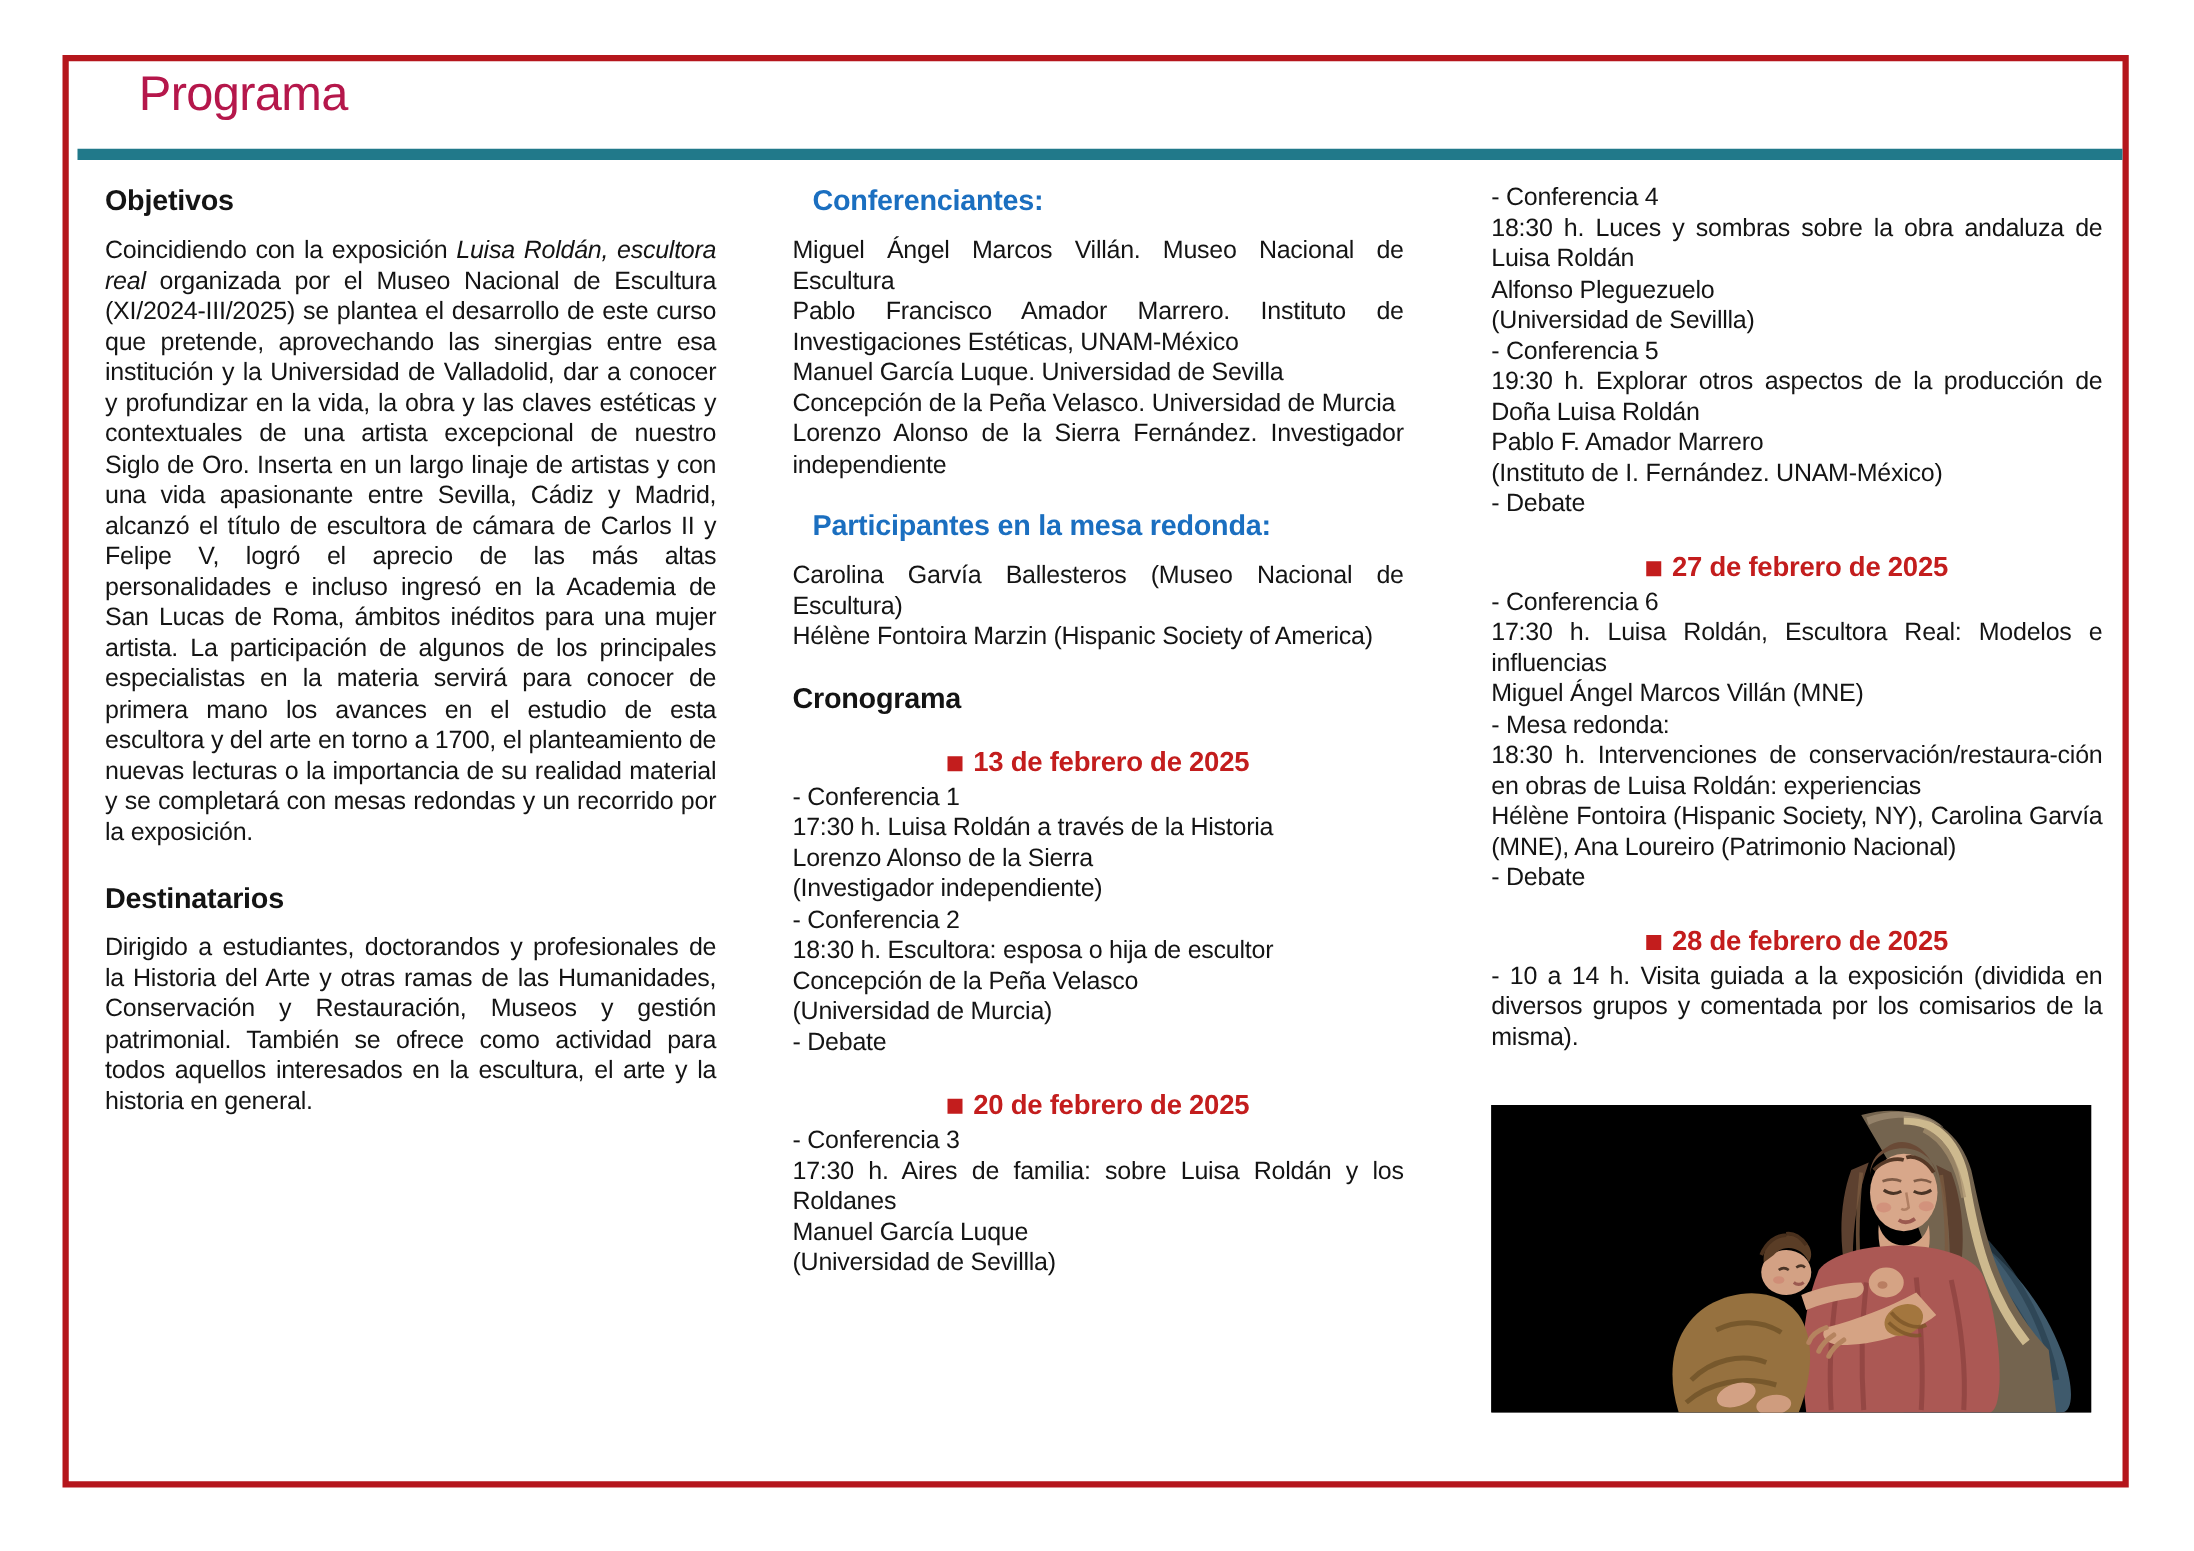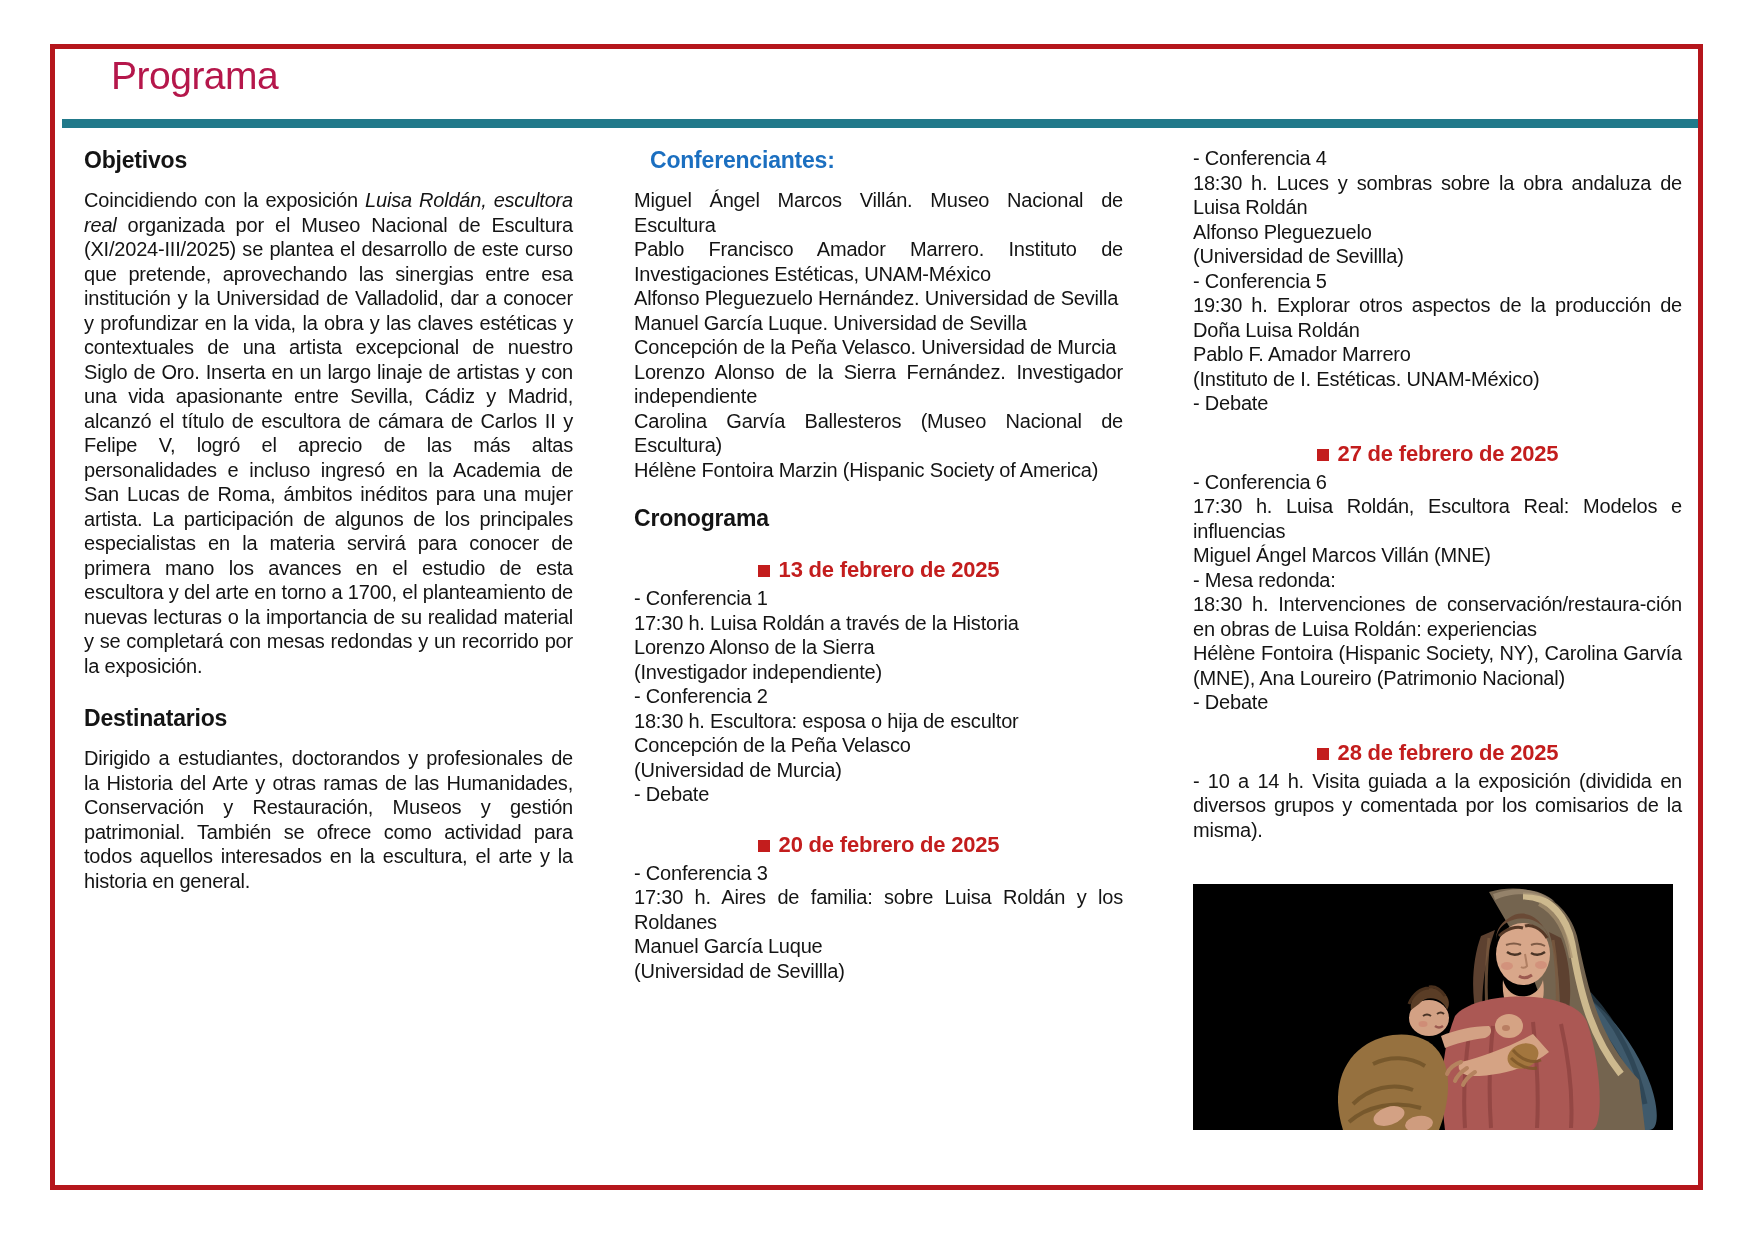--- a/index.html
+++ b/index.html
@@ -64,24 +64,24 @@
 <div class="col col-1">
     <div class="heading">Objetivos</div>
     <div class="para"><span>Coincidiendo con la exposición </span><span class="i">Luisa Roldán, escultora real</span><span> organizada por el Museo Nacional de Escultura (XI/2024-III/2025) se plantea el desarrollo de este curso que pretende, aprovechando las sinergias entre esa institución y la Universidad de Valladolid, dar a conocer y profundizar en la vida, la obra y las claves estéticas y contextuales de una artista excepcional de nuestro Siglo de Oro. Inserta en un largo linaje de artistas y con una vida apasionante entre Sevilla, Cádiz y Madrid, alcanzó el título de escultora de cámara de Carlos II y Felipe V, logró el aprecio de las más altas personalidades e incluso ingresó en la Academia de San Lucas de Roma, ámbitos inéditos para una mujer artista. La participación de algunos de los principales especialistas en la materia servirá para conocer de primera mano los avances en el estudio de esta escultora y del arte en torno a 1700, el planteamiento de nuevas lecturas o la importancia de su realidad material y se completará con mesas redondas y un recorrido por la exposición.</span></div>
     <div class="heading">Destinatarios</div>
     <div class="para"><span>Dirigido a estudiantes, doctorandos y profesionales de la Historia del Arte y otras ramas de las Humanidades, Conservación y Restauración, Museos y gestión patrimonial. También se ofrece como actividad para todos aquellos interesados en la escultura, el arte y la historia en general.</span></div>
   </div>
 <div class="col col-2">
     <div class="heading-blue">Conferenciantes:</div>
     <div class="entry">Miguel Ángel Marcos Villán. Museo Nacional de Escultura</div>
     <div class="entry">Pablo Francisco Amador Marrero. Instituto de Investigaciones Estéticas, UNAM-México</div>
-    <div class="entry">Alfonso Pleguezuelo Hernández. Universidad de Sevilla</div>
     <div class="entry">Manuel García Luque. Universidad de Sevilla</div>
     <div class="entry">Concepción de la Peña Velasco. Universidad de Murcia</div>
     <div class="entry">Lorenzo Alonso de la Sierra Fernández. Investigador independiente</div>
+    <div class="heading-blue">Participantes en la mesa redonda:</div>
     <div class="entry">Carolina Garvía Ballesteros (Museo Nacional de Escultura)</div>
     <div class="entry">Hélène Fontoira Marzin (Hispanic Society of America)</div>
     <div class="heading">Cronograma</div>
     <div class="date"><span class="sq"></span>13 de febrero de 2025</div>
     <div class="line"><span>- Conferencia 1</span></div>
     <div class="line"><span>17:30 h. </span><span class="b">Luisa Roldán a través de la Historia</span></div>
     <div class="line"><span>Lorenzo Alonso de la Sierra</span></div>
     <div class="line"><span>(Investigador independiente)</span></div>
     <div class="line"><span>- Conferencia 2</span></div>
     <div class="line"><span>18:30 h. </span><span class="b">Escultora: esposa o hija de escultor</span></div>
@@ -95,21 +95,21 @@
     <div class="line"><span>(Universidad de Sevillla)</span></div>
   </div>
 <div class="col col-3">
     <div class="line"><span>- Conferencia 4</span></div>
     <div class="line"><span>18:30 h. </span><span class="b">Luces y sombras sobre la obra andaluza de Luisa Roldán</span></div>
     <div class="line"><span>Alfonso Pleguezuelo</span></div>
     <div class="line"><span>(Universidad de Sevillla)</span></div>
     <div class="line"><span>- Conferencia 5</span></div>
     <div class="line"><span>19:30 h. </span><span class="b">Explorar otros aspectos de la producción de Doña Luisa Roldán</span></div>
     <div class="line"><span>Pablo F. Amador Marrero</span></div>
-    <div class="line"><span>(Instituto de I. Estéticas. UNAM-México)</span></div>
+    <div class="line"><span>(Instituto de I. Fernández. UNAM-México)</span></div>
     <div class="line"><span>- Debate</span></div>
     <div class="date"><span class="sq"></span>27 de febrero de 2025</div>
     <div class="line"><span>- Conferencia 6</span></div>
     <div class="line"><span>17:30 h. </span><span class="b">Luisa Roldán, Escultora Real: Modelos e influencias</span></div>
     <div class="line"><span>Miguel Ángel Marcos Villán (MNE)</span></div>
     <div class="line"><span>- Mesa redonda:</span></div>
     <div class="line"><span>18:30 h. </span><span class="b">Intervenciones de conservación/restaura-ción en obras de Luisa Roldán: experiencias</span></div>
     <div class="line"><span>Hélène Fontoira (Hispanic Society, NY), Carolina Garvía (MNE), Ana Loureiro (Patrimonio Nacional)</span></div>
     <div class="line"><span>- Debate</span></div>
     <div class="date"><span class="sq"></span>28 de febrero de 2025</div>

